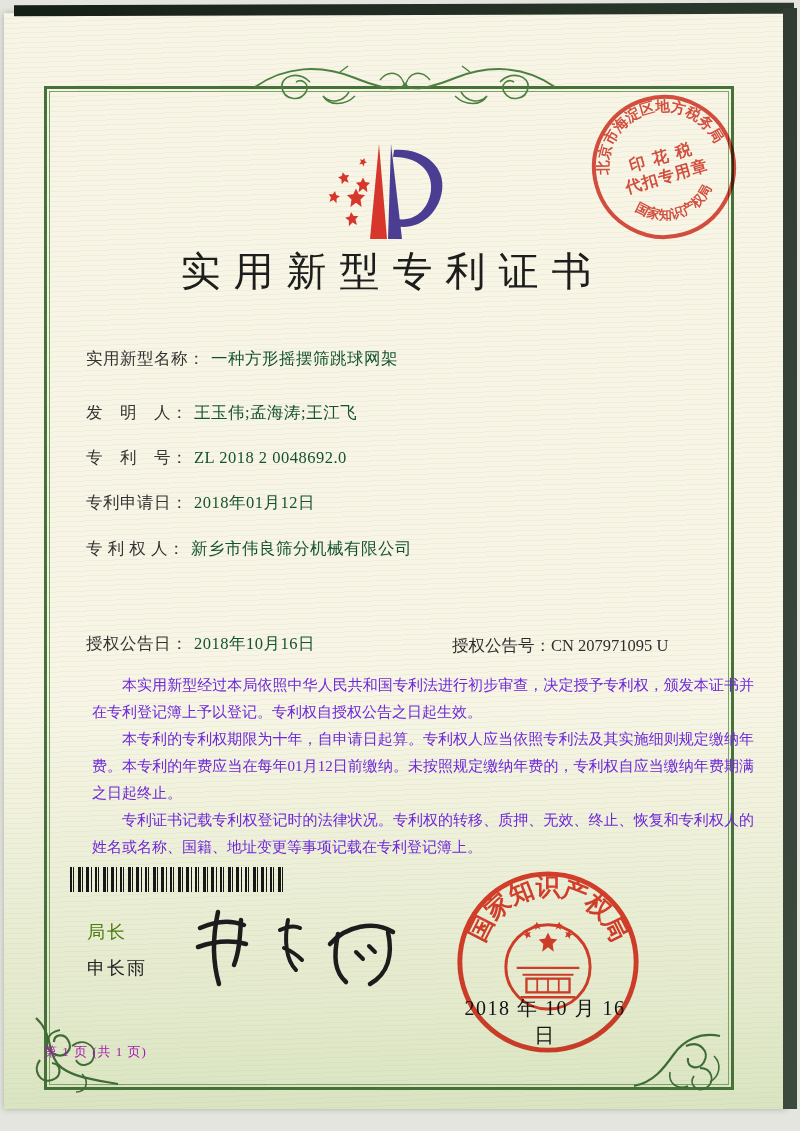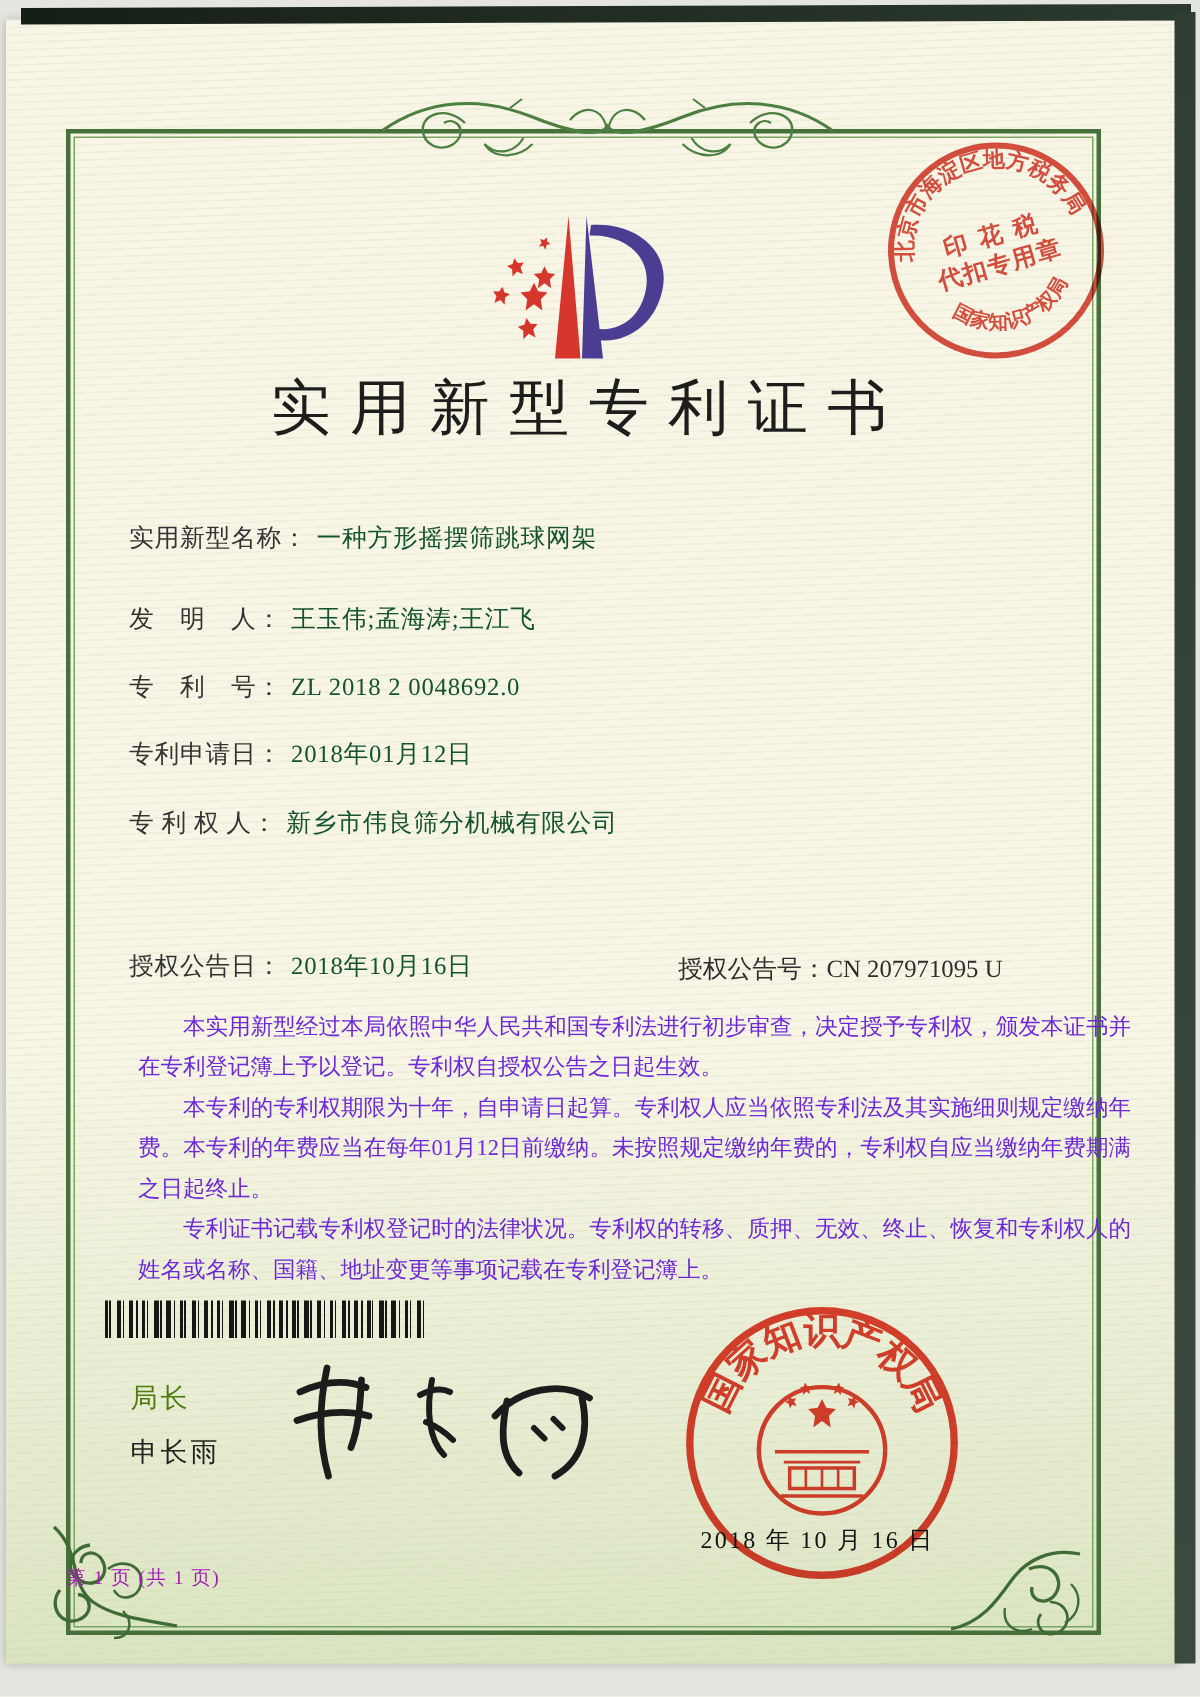--- a/index.html
+++ b/index.html
@@ -53,21 +53,21 @@
       #161616 12px 13px, transparent 13px 16px,
       #161616 16px 19px, transparent 19px 21px,
       #161616 21px 22px, transparent 22px 25px);
   }
 
   .officer-title{position:absolute;left:87px;top:920px;font-family:Liberation Mono, monospace;font-size:18px;color:#4d7c0f;letter-spacing:2px;}
   .officer-name{position:absolute;left:87px;top:956px;font-family:"Liberation Sans","DejaVu Sans",sans-serif;font-size:18px;color:#222;letter-spacing:2px;}
   .signature{position:absolute;left:188px;top:900px;}
 
   .seal{position:absolute;left:452px;top:866px;mix-blend-mode:multiply;opacity:.93;}
-  .seal-date{position:absolute;left:455px;top:1017px;width:180px;text-align:center;font-size:16px;color:#141414;letter-spacing:1.5px;z-index:5;}
+  .seal-date{position:absolute;left:455px;top:995px;width:180px;text-align:center;font-size:20px;color:#141414;letter-spacing:1.5px;z-index:5;}
 
   .footer{position:absolute;left:44px;top:1043px;width:684px;font-size:13px;color:#a21caf;letter-spacing:1px;}
 </style>
 </head>
 <body>
 
 <div id="screen">
 
   <div class="paper"></div>
   <div class="band-top"></div>

